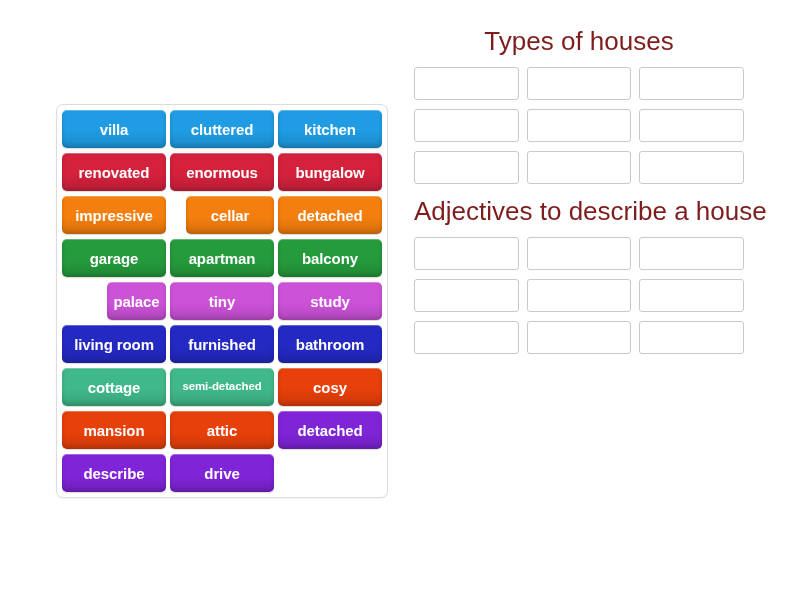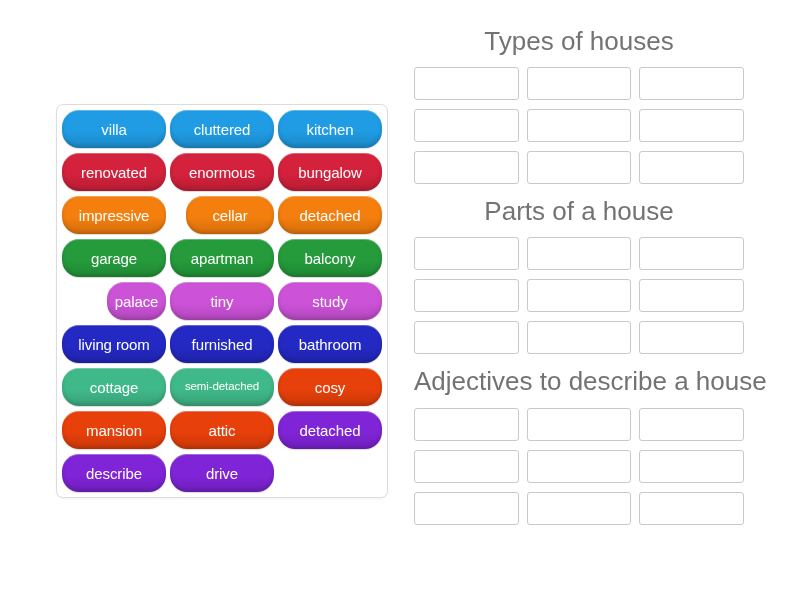--- a/index.html
+++ b/index.html
@@ -38,24 +38,24 @@
     grid-auto-rows: 38px;
     gap: 5px 4px;
     width: 100%;
     height: 100%;
   }
 
   .tile {
     display: flex;
     align-items: center;
     justify-content: center;
-    border-radius: 17px;
+    border-radius: 5px;
     color: #ffffff;
     font-size: 15px;
-    font-weight: normal;
+    font-weight: bold;
     line-height: 1;
     text-align: center;
     letter-spacing: -0.1px;
     cursor: move;
     user-select: none;
     overflow: hidden;
     padding: 0 2px;
     box-shadow: inset 0 1px 0 rgba(255,255,255,0.30),
                 inset 0 -2px 4px rgba(0,0,0,0.17),
                 0 1px 1px rgba(0,0,0,0.14);
@@ -68,21 +68,21 @@
     left: 414px;
     top: 26px;
     width: 330px;
   }
 
   .category { margin-bottom: 12px; }
 
   .category-title {
     font-size: 26px;
     font-weight: normal;
-    color: #737373;
+    color: #7f1d1d;
     text-align: center;
     line-height: 1.2;
     margin-bottom: 10px;
     white-space: nowrap;
   }
 
   .slot-grid {
     display: grid;
     grid-template-columns: repeat(3, 1fr);
     grid-auto-rows: 33px;
@@ -140,34 +140,20 @@
           <div class="slot"></div>
           <div class="slot"></div>
           <div class="slot"></div>
           <div class="slot"></div>
           <div class="slot"></div>
           <div class="slot"></div>
           <div class="slot"></div>
         </div>
       </div>
       <div class="category">
-        <div class="category-title">Parts of a house</div>
-        <div class="slot-grid">
-          <div class="slot"></div>
-          <div class="slot"></div>
-          <div class="slot"></div>
-          <div class="slot"></div>
-          <div class="slot"></div>
-          <div class="slot"></div>
-          <div class="slot"></div>
-          <div class="slot"></div>
-          <div class="slot"></div>
-        </div>
-      </div>
-      <div class="category">
         <div class="category-title">Adjectives to describe a house</div>
         <div class="slot-grid">
           <div class="slot"></div>
           <div class="slot"></div>
           <div class="slot"></div>
           <div class="slot"></div>
           <div class="slot"></div>
           <div class="slot"></div>
           <div class="slot"></div>
           <div class="slot"></div>

